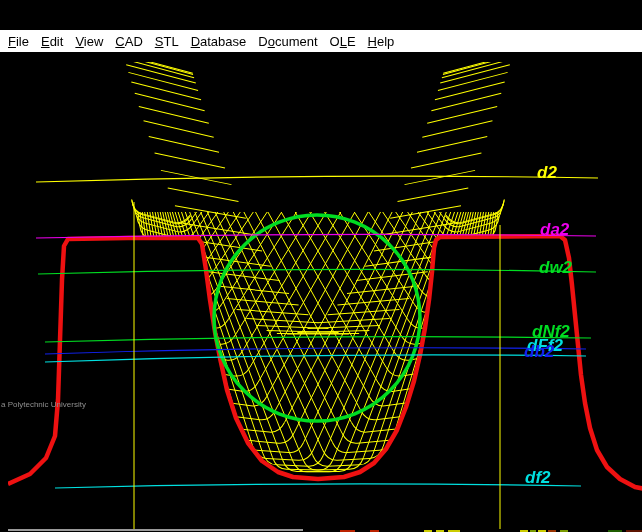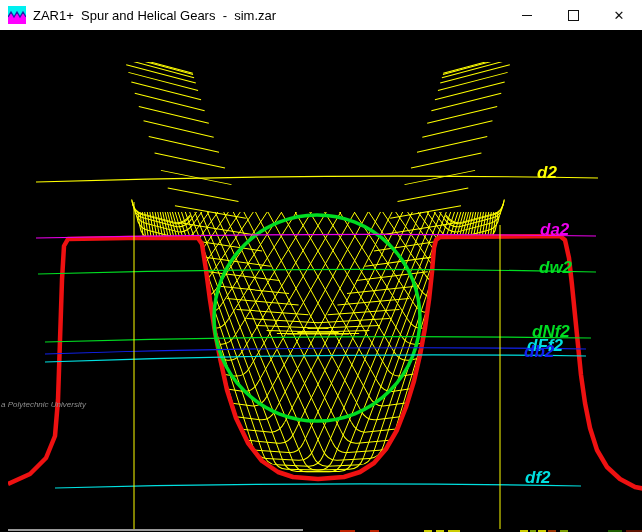--- a/index.html
+++ b/index.html
@@ -24,50 +24,42 @@
   .glyph-close{font-size:13px;color:#111;line-height:1;}
   .menu-bar{
     position:absolute;top:30px;left:0;width:642px;height:22px;background:#ffffff;
     display:flex;align-items:center;font-size:13px;color:#000;padding-left:2px;box-sizing:border-box;
   }
   .menu-item{padding:2px 6px;white-space:pre;}
   .menu-item u{text-decoration:underline;}
   .canvas-wrap{position:absolute;top:52px;left:8px;width:642px;height:480px;background:#000;}
   svg{display:block;}
   .watermark{
-    position:absolute;left:1px;top:400px;font-size:8px;font-style:italic;
+    position:absolute;left:1px;top:400px;font-size:8px;
     color:#8f8f8f;letter-spacing:0px;white-space:pre;pointer-events:none;
   }
   .diag-label{font-family:"Liberation Sans",sans-serif;font-weight:bold;font-style:italic;}
 </style>
 </head>
 <body>
 
 <div class="window">
 
-  <div class="title-bar">
-    <svg class="app-icon" viewBox="0 0 18 18">
-      <rect x="0" y="0" width="18" height="18" fill="#00f0f0"></rect>
-      <path d="M0,18 L0,11 L3,6 L6,11 L9,6 L12,11 L15,6 L18,11 L18,18 Z" fill="#ff00ff"></path>
-      <path d="M0,11 L3,6 L6,11 L9,6 L12,11 L15,6 L18,11" fill="none" stroke="#2222aa" stroke-width="1.4"></path>
-    </svg>
-    <div class="title-text">ZAR1+  Spur and Helical Gears  -  sim.zar</div>
-    <div class="win-controls">
-      <div class="win-btn">
-          <div class="glyph-min"></div>
-        </div>
-      <div class="win-btn">
-          <div class="glyph-max"></div>
-        </div>
-      <div class="win-btn">
-          <div class="glyph-close">✕</div>
-        </div>
+
+  <div class="menu-bar" id="menu-bar">
+      <span class="menu-item"><u>F</u>ile</span>
+      <span class="menu-item"><u>E</u>dit</span>
+      <span class="menu-item"><u>V</u>iew</span>
+      <span class="menu-item"><u>C</u>AD</span>
+      <span class="menu-item"><u>S</u>TL</span>
+      <span class="menu-item"><u>D</u>atabase</span>
+      <span class="menu-item">D<u>o</u>cument</span>
+      <span class="menu-item">O<u>L</u>E</span>
+      <span class="menu-item"><u>H</u>elp</span>
     </div>
-  </div>
-
 
   <div class="canvas-wrap">
     <svg id="gear-canvas" width="642" height="480" viewBox="0 0 642 480">
         <rect x="0" y="0" width="642" height="480" fill="#000000"></rect>
         <defs>
           <clipPath id="airclip">
             <path d="M0,10 H642 V480 H0 Z M0,432 L22,422 L38,406 L47,384 L50,348 L52,288 L54,228 L56,194 L60,187 L120,186 L190,186 L194,192 L198,218 L202,248 L207,280 L212,306 L219,338 L228,366 L240,391 L254,409 L270,420 L285,425 L310,427 L336,425 L352,420 L366,411 L378,397 L389,378 L398,355 L406,329 L412,303 L417,276 L421,248 L424,220 L426,196 L428,188 L432,185 L552,184 L557,188 L561,206 L564,233 L567,263 L570,293 L573,323 L577,351 L582,376 L589,398 L599,415 L612,427 L627,435 L642,438 L642,480 L0,480 Z" clip-rule="evenodd"></path>
           </clipPath>
         </defs>
         <g stroke="#ffff00" fill="none" stroke-width="1" clip-path="url(#airclip)">

